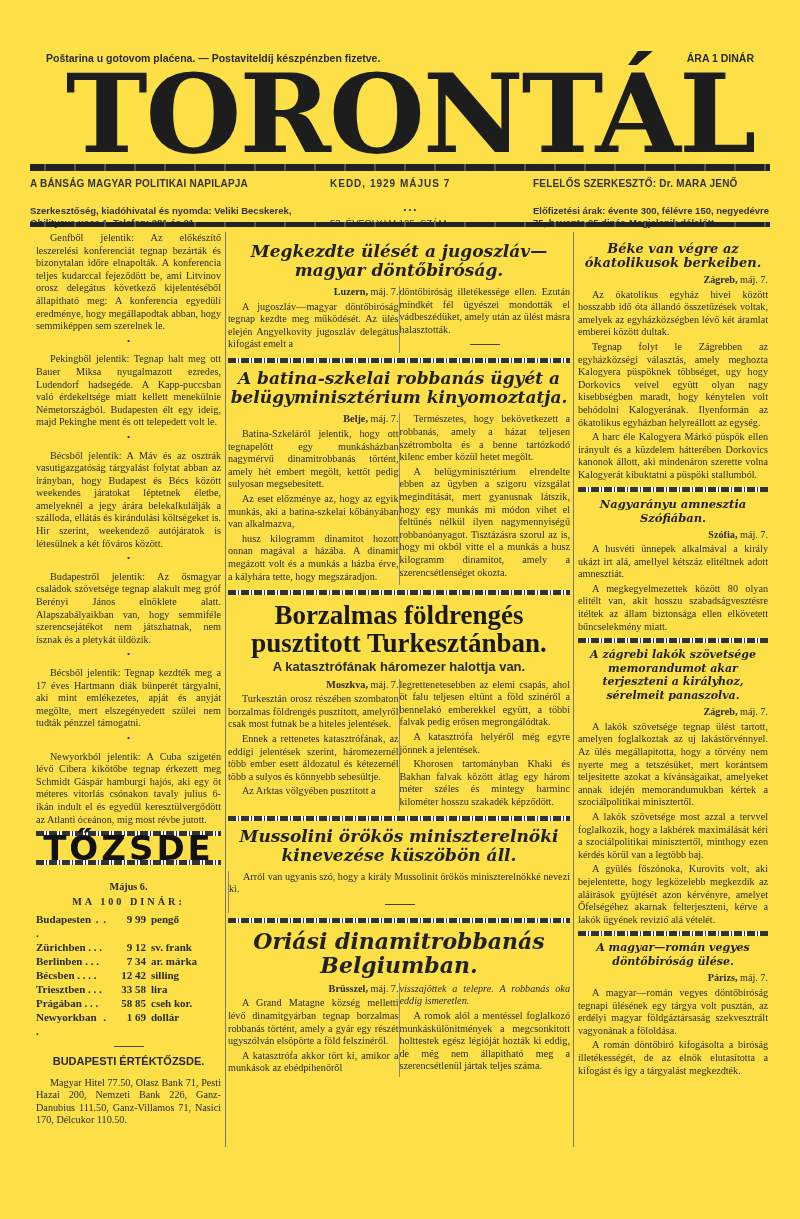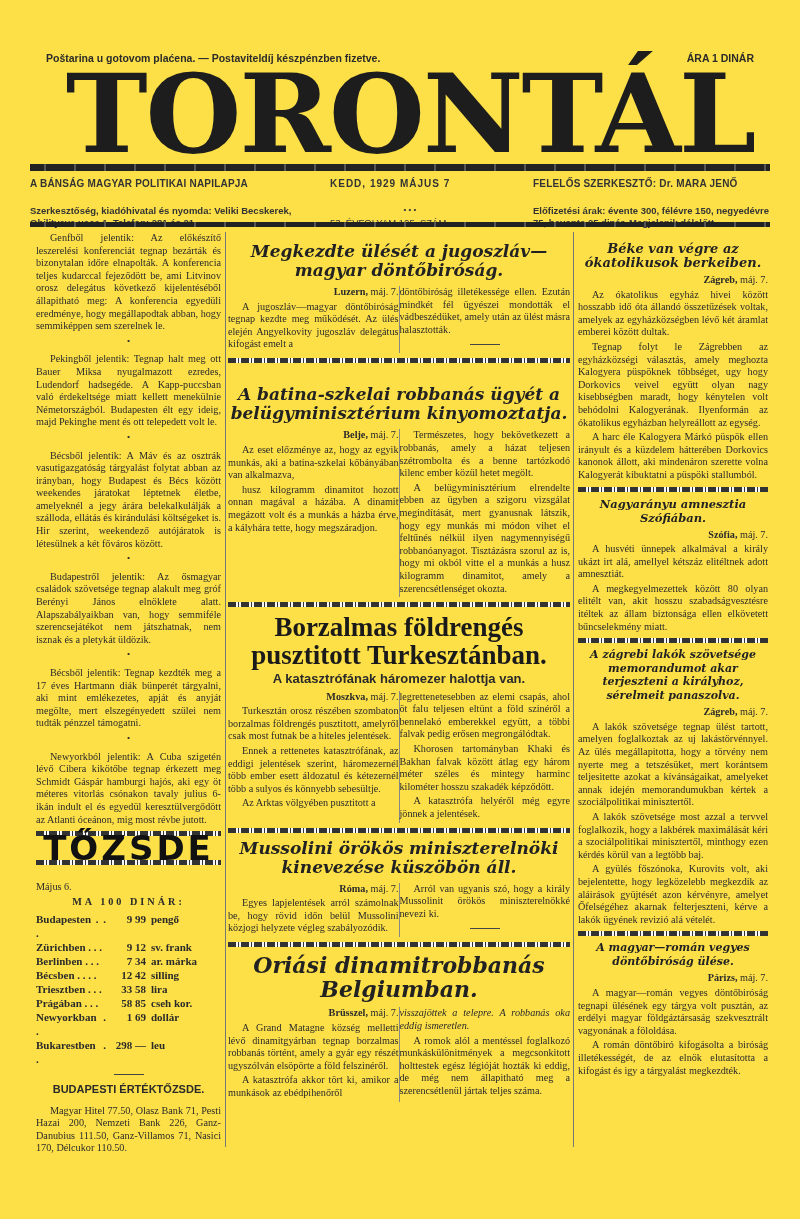--- a/index.html
+++ b/index.html
@@ -87,21 +87,21 @@
     <div class="dot">•</div>
     <p>Budapestről jelentik: Az ősmagyar családok szövetsége tegnap alakult meg gróf Berényi János elnöklete alatt. Alapszabályaikban van, hogy semmiféle szerencsejátékot nem játszhatnak, nem isznak és a pletykát üldözik.</p>
     <div class="dot">•</div>
     <p>Bécsből jelentik: Tegnap kezdték meg a 17 éves Hartmann diák bünperét tárgyalni, aki mint emlékezetes, apját és anyját megölte, mert elszegényedett szülei nem tudták pénzzel támogatni.</p>
     <div class="dot">•</div>
     <p>Newyorkból jelentik: A Cuba szigetén lévő Cibera kikötőbe tegnap érkezett meg Schmidt Gáspár hamburgi hajós, aki egy öt méteres vitorlás csónakon tavaly julius 6-ikán indult el és egyedül keresztülvergődött az Atlanti óceánon, mig most révbe jutott.</p>
 
     <div class="fancy-rule"></div>
     <div class="tozsde-title">TŐZSDE</div>
     <div class="fancy-rule"></div>
-    <div style="text-align:left;font-weight:normal;margin-top:16px;">Május 6.</div>
+    <div style="text-align:center;font-weight:bold;margin-top:16px;">Május 6.</div>
     <div style="text-align:center;font-weight:bold;letter-spacing:3px;margin:3px 0;">MA 100 DINÁR:</div>
     <div class="rates">
       <div class="row">
           <span class="city">Budapesten . . .</span>
           <span class="val">9 99</span>
           <span class="cur">pengő</span>
         </div>
       <div class="row">
           <span class="city">Zürichben . . .</span>
           <span class="val">9 12</span>
@@ -125,25 +125,20 @@
       <div class="row">
           <span class="city">Prágában . . .</span>
           <span class="val">58 85</span>
           <span class="cur">cseh kor.</span>
         </div>
       <div class="row">
           <span class="city">Newyorkban . .</span>
           <span class="val">1 69</span>
           <span class="cur">dollár</span>
         </div>
-      <div class="row">
-          <span class="city">Bukarestben . .</span>
-          <span class="val">298 —</span>
-          <span class="cur">leu</span>
-        </div>
     </div>
     <div class="short-rule"></div>
     <div style="text-align:center;font-weight:bold;font-family:'Liberation Sans',sans-serif;font-size:11px;">BUDAPESTI ÉRTÉKTŐZSDE.</div>
     <p class="bold" style="margin-top:9px;">Magyar Hitel 77.50, Olasz Bank 71, Pesti Hazai 200, Nemzeti Bank 226, Ganz-Danubius 111.50, Ganz-Villamos 71, Nasici 170, Délcukor 110.50.</p>
   </div>
 
   <div class="col col2">
 
     <div class="hd-italic" style="font-size:17px;line-height:19px;margin:10px 0 6px;">Megkezdte ülését a jugoszláv—magyar döntőbiróság.</div>
     <div class="twocol">
@@ -152,24 +147,25 @@
         <p>A jugoszláv—magyar döntőbiróság tegnap kezdte meg működését. Az ülés elején Angyelkovity jugoszláv delegátus kifogást emelt a</p>
       </div>
       <div class="sep"></div>
       <div>
         <p style="text-indent:0;">döntőbiróság illetékessége ellen. Ezután mindkét fél ügyészei mondották el vádbeszédüket, amely után az ülést másra halasztották.</p>
         <div class="short-rule"></div>
       </div>
     </div>
     <div class="fancy-rule"></div>
 
-    <div class="hd-italic" style="font-size:17px;line-height:19px;margin:22px 0 6px;">A batina-szkelai robbanás ügyét a belügyminisztérium kinyomoztatja.</div>
+    <div class="hd-italic" style="font-size:17px;line-height:19px;margin:6px 0 6px;">A batina-szkelai robbanás ügyét a belügyminisztérium kinyomoztatja.</div>
     <div class="twocol">
       <div>
         <div class="dateline"><b>Belje,</b> <span>máj. 7.</span></div>
+        <p>Batina-Szkeláról jelentik, hogy ott tegnapelőtt egy munkásházban nagymérvű dinamitrobbanás történt, amely hét embert megölt, kettőt pedig sulyosan megsebesitett.</p>
         <p>Az eset előzménye az, hogy az egyik munkás, aki a batina-szkelai kőbányában van alkalmazva,</p>
         <p class="bold">husz kilogramm dinamitot hozott onnan magával a házába. A dinamit megázott volt és a munkás a házba érve, a kályhára tette, hogy megszáradjon.</p>
       </div>
       <div class="sep"></div>
       <div>
         <p>Természetes, hogy bekövetkezett a robbanás, amely a házat teljesen szétrombolta és a benne tartózkodó kilenc ember közül hetet megölt.</p>
         <p>A belügyminisztérium elrendelte ebben az ügyben a szigoru vizsgálat megindítását, mert gyanusnak látszik, hogy egy munkás mi módon vihet el feltűnés nélkül ilyen nagymennyiségű robbanóanyagot. Tisztázásra szorul az is, hogy mi okból vitte el a munkás a husz kilogramm dinamitot, amely a szerencsétlenséget okozta.</p>
       </div>
     </div>
     <div class="fancy-rule"></div>
@@ -179,32 +175,28 @@
     <div class="twocol">
       <div>
         <div class="dateline"><b>Moszkva,</b> <span>máj. 7.</span></div>
         <p>Turkesztán orosz részében szombaton borzalmas földrengés pusztitott, amelyről csak most futnak be a hiteles jelentések.</p>
         <p class="bold">Ennek a rettenetes katasztrófának, az eddigi jelentések szerint, háromezernél több ember esett áldozatul és kétezernél több a sulyos és könnyebb sebesültje.</p>
         <p>Az Arktas völgyében pusztitott a</p>
       </div>
       <div class="sep"></div>
       <div>
         <p style="text-indent:0;">legrettenetesebben az elemi csapás, ahol öt falu teljesen eltünt a föld szinéről a bennelakó emberekkel együtt, a többi falvak pedig erősen megrongálódtak.</p>
+        <p>A katasztrófa helyéről még egyre jönnek a jelentések.</p>
         <p>Khorosen tartományban Khaki és Bakhan falvak között átlag egy három méter széles és mintegy harminc kilométer hosszu szakadék képződött.</p>
-        <p>A katasztrófa helyéről még egyre jönnek a jelentések.</p>
       </div>
     </div>
     <div class="fancy-rule"></div>
 
     <div class="hd-italic" style="font-size:17px;line-height:19px;margin:6px 0 6px;">Mussolini örökös miniszterelnöki kinevezése küszöbön áll.</div>
     <div class="twocol">
-      <div>
-        <div class="dateline"><b>Róma,</b> <span>máj. 7.</span></div>
-        <p>Egyes lapjelentések arról számolnak be, hogy rövid időn belül Mussolini közjogi helyzete végleg szabályozódik.</p>
-      </div>
       <div class="sep"></div>
       <div>
         <p class="bold">Arról van ugyanis szó, hogy a király Mussolinit örökös miniszterelnökké nevezi ki.</p>
         <div class="short-rule"></div>
       </div>
     </div>
     <div class="fancy-rule"></div>
 
     <div class="hd-italic" style="font-size:22px;line-height:24px;margin:6px 0 6px;">Oriási dinamitrobbanás Belgiumban.</div>
     <div class="twocol">

